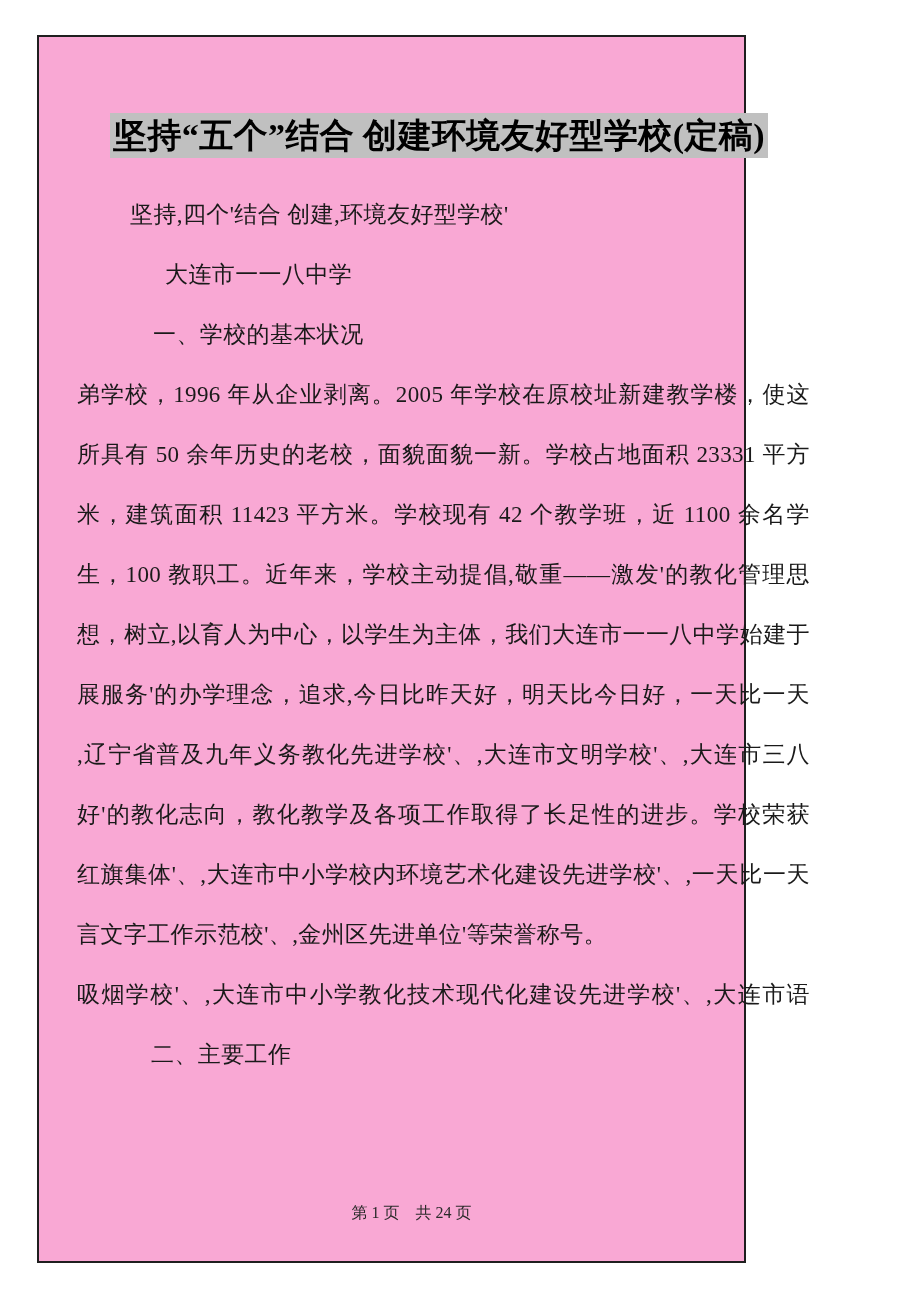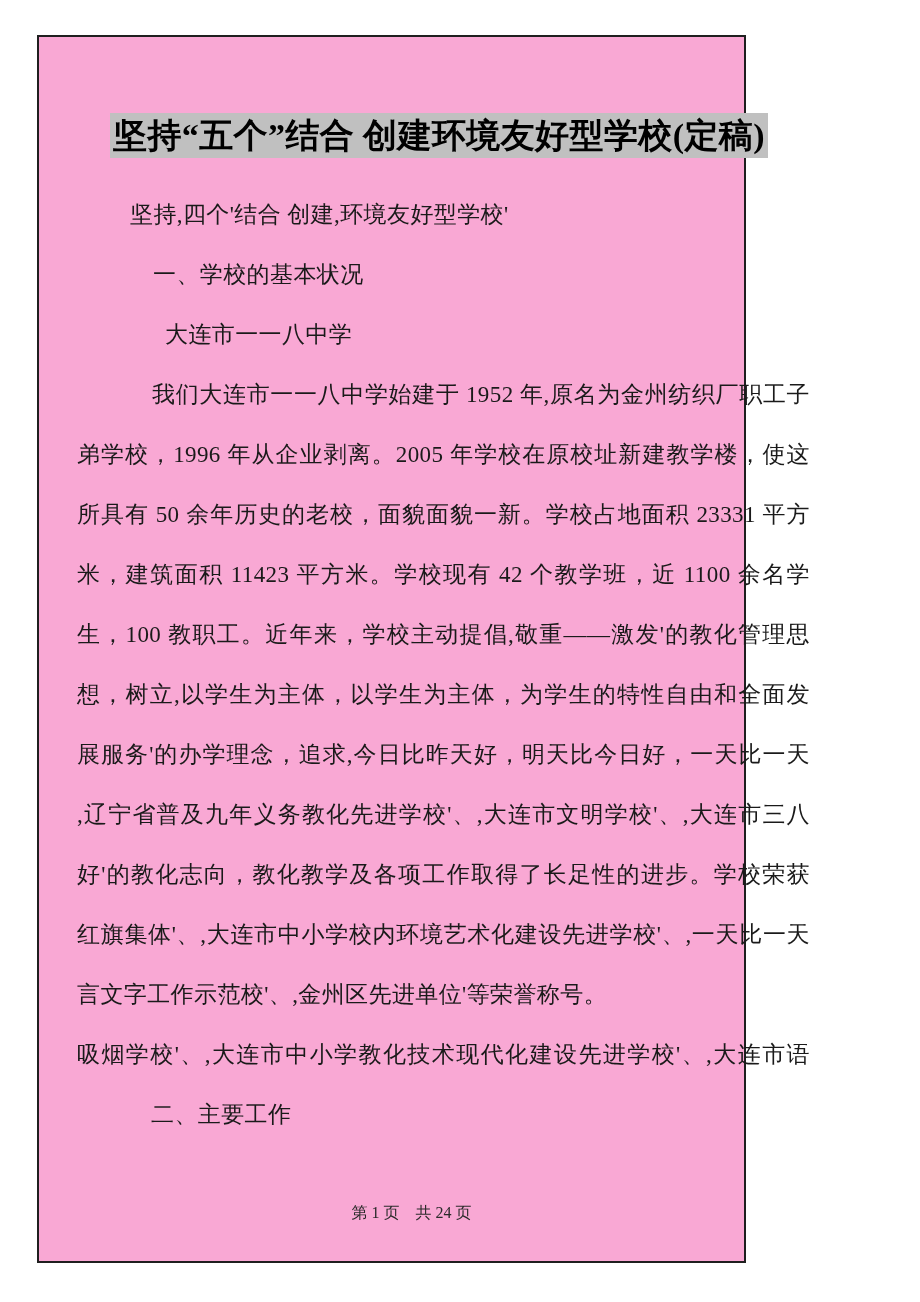--- a/index.html
+++ b/index.html
@@ -76,32 +76,31 @@
 <body>
 
 <div class="page">
   <div class="doc-title" style="background-color: rgb(192, 192, 192);">坚持“五个”结合 创建环境友好型学校(定稿)</div>
 
   <div class="doc-body" id="doc-body">
       <div class="para">
         <div class="line last" style="text-indent: 53px;">坚持,四个'结合 创建,环境友好型学校'</div>
       </div>
       <div class="para">
+        <div class="line last" style="text-indent: 88px;">大连市一一八中学</div>
+      </div>
+      <div class="para">
         <div class="line last" style="text-indent: 76px;">一、学校的基本状况</div>
       </div>
       <div class="para">
-        <div class="line last" style="text-indent: 88px;">大连市一一八中学</div>
-      </div>
-      <div class="para">
-        <div class="line" style="text-indent: 75px;">我们大连市一一八中学始建于 1952 年,原名为金州纺织厂职工子</div>
         <div class="line">弟学校，1996 年从企业剥离。2005 年学校在原校址新建教学楼，使这</div>
         <div class="line">所具有 50 余年历史的老校，面貌面貌一新。学校占地面积 23331 平方</div>
         <div class="line">米，建筑面积 11423 平方米。学校现有 42 个教学班，近 1100 余名学</div>
         <div class="line">生，100 教职工。近年来，学校主动提倡,敬重——激发'的教化管理思</div>
-        <div class="line">想，树立,以学生为主体，以学生为主体，为学生的特性自由和全面发</div>
+        <div class="line">想，树立,以育人为中心，以学生为主体，我们大连市一一八中学始建于</div>
         <div class="line">展服务'的办学理念，追求,今日比昨天好，明天比今日好，一天比一天</div>
         <div class="line">,辽宁省普及九年义务教化先进学校'、,大连市文明学校'、,大连市三八</div>
         <div class="line">好'的教化志向，教化教学及各项工作取得了长足性的进步。学校荣获</div>
         <div class="line">红旗集体'、,大连市中小学校内环境艺术化建设先进学校'、,一天比一天</div>
         <div class="line last">言文字工作示范校'、,金州区先进单位'等荣誉称号。</div>
         <div class="line">吸烟学校'、,大连市中小学教化技术现代化建设先进学校'、,大连市语</div>
       </div>
       <div class="para">
         <div class="line last" style="text-indent: 74px;">二、主要工作</div>
       </div>

